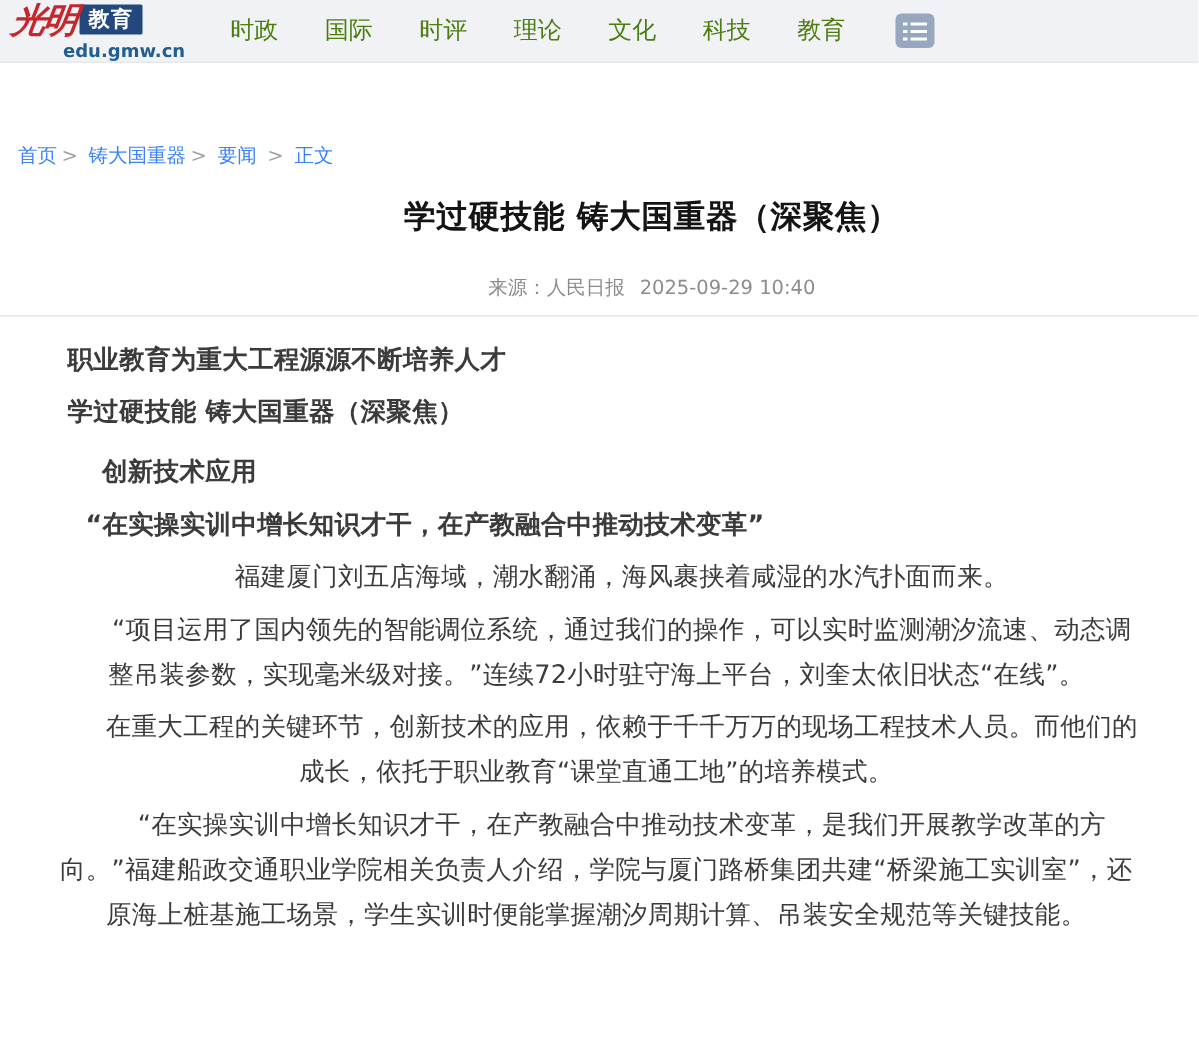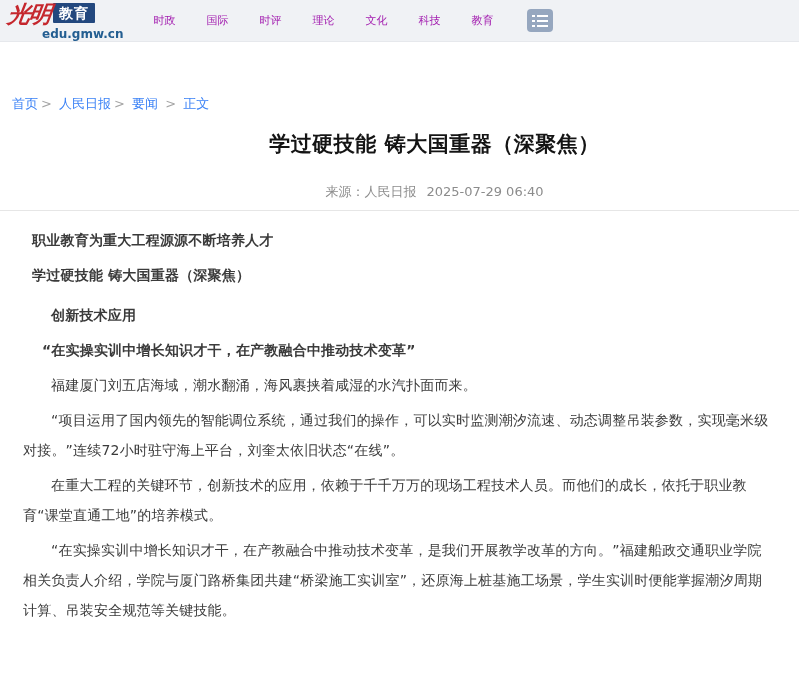--- a/index.html
+++ b/index.html
@@ -19,21 +19,21 @@
     color: #c5272d; letter-spacing: -2px; transform: skewX(-8deg); padding-left: 2px;
   }
   .logo-badge {
     background: #23487e; color: #ffffff; font-weight: bold; font-size: 14px;
     padding: 3px 6px; margin-left: 3px; border-radius: 1px; letter-spacing: 1px;
   }
   .logo-domain { color: #235e91; font-weight: bold; font-size: 12px; margin: 3px 0 0 36px; }
 
   nav.main-nav { display: flex; align-items: center; margin-left: 14px; }
   .nav-item {
-    font-size: 11px; color: #a21caf; text-decoration: none; cursor: pointer;
+    font-size: 16px; color: #4d7c0f; text-decoration: none; cursor: pointer;
     padding: 0 15.5px; white-space: nowrap;
   }
   .menu-btn {
     width: 26px; height: 23px; background: #96a7bf; border-radius: 4px;
     display: inline-flex; align-items: center; justify-content: center;
     margin-left: 18px; cursor: pointer;
   }
 
   
   .breadcrumb { margin: 53px 0 0 12px; font-size: 13px; color: #a3a3a3; }
@@ -43,27 +43,27 @@
   
   .article-header { text-align: center; padding-left: 70px; margin-top: 17px; }
   .article-title { font-size: 21px; font-weight: bold; color: #141414; letter-spacing: 0.5px; }
   .article-meta { margin-top: 25px; font-size: 13px; color: #8c8c8c; }
   .article-meta .meta-source { margin-right: 10px; }
   .divider { border: none; border-top: 1px solid #e6e6e6; margin: 9px 0 0 0; }
 
   
   .article-body { padding: 9px 26px 0 22px; }
   .article-body p {
-    font-size: 14px; line-height: 30px; margin: 5px 1px; color: #3b3b3b;
+    font-size: 17px; line-height: 30px; margin: 5px 12px; color: #3b3b3b;
     letter-spacing: 0.2px;
   }
   .p-bold    { font-weight: bold; color: #1f1f1f; text-indent: 0.65em; }
   .p-heading { font-weight: bold; color: #1f1f1f; text-indent: 2em; margin-top: 10px !important; }
   .p-sub     { font-weight: bold; color: #1f1f1f; text-indent: 1.35em; }
-  .p-body    { text-indent: 2em; }
+  .p-body    { text-indent: 2em; text-align: center; }
 </style>
 </head>
 <body>
 
 <header class="site-header">
   <div class="logo">
     <div class="logo-top">
       <span class="logo-script">光明</span>
       <span class="logo-badge">教育</span>
     </div>
@@ -86,29 +86,29 @@
         <rect x="5" y="6" width="11" height="2" fill="#ffffff"></rect>
         <rect x="0" y="11" width="3" height="2" fill="#ffffff"></rect>
         <rect x="5" y="11" width="11" height="2" fill="#ffffff"></rect>
       </svg>
     </span>
   </nav>
 </header>
 
 <div class="breadcrumb">
   <a class="crumb">首页</a><span class="sep">&gt;</span>
-  <a class="crumb">人民日报</a><span class="sep">&gt;</span>
+  <a class="crumb">铸大国重器</a><span class="sep">&gt;</span>
   <a class="crumb">要闻</a> <span class="sep">&gt;</span>
   <span class="crumb">正文</span>
 </div>
 
 <div class="article-header">
   <h1 class="article-title">学过硬技能 铸大国重器（深聚焦）</h1>
   <div class="article-meta">
-    <span class="meta-source">来源：人民日报</span><span class="meta-date">2025-07-29 06:40</span>
+    <span class="meta-source">来源：人民日报</span><span class="meta-date">2025-09-29 10:40</span>
   </div>
 </div>
 
 <hr class="divider">
 
 <div class="article-body">
   <p class="p-bold">职业教育为重大工程源源不断培养人才</p>
   <p class="p-bold">学过硬技能 铸大国重器（深聚焦）</p>
   <p class="p-heading">创新技术应用</p>
   <p class="p-sub">“在实操实训中增长知识才干，在产教融合中推动技术变革”</p>

